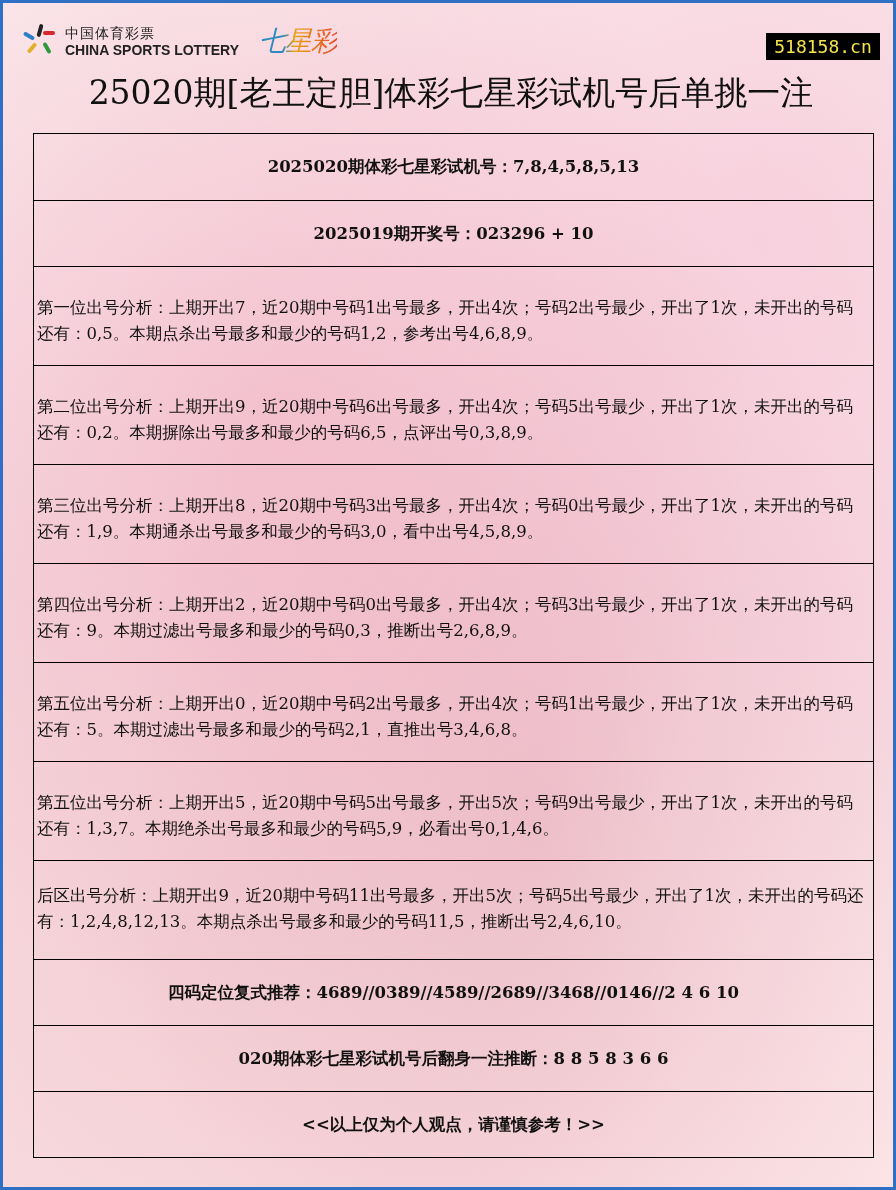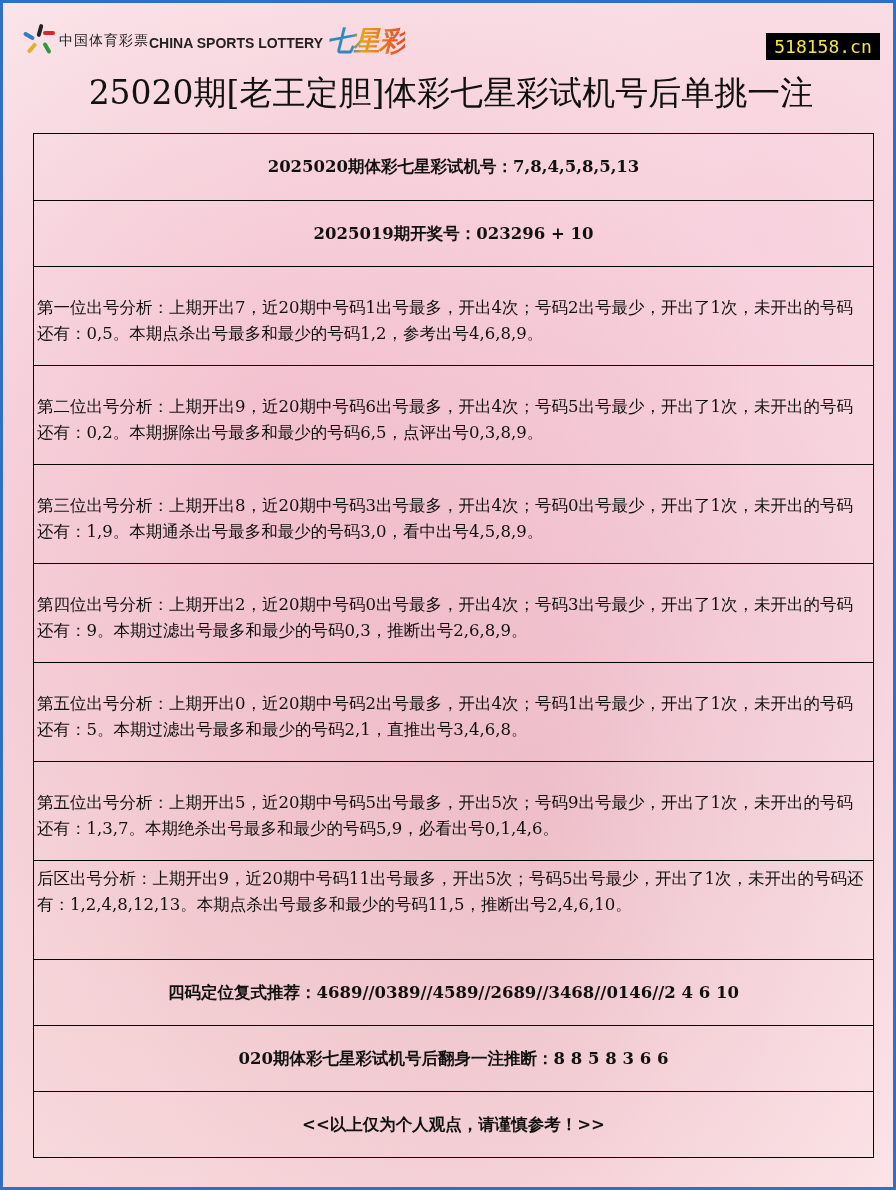--- a/index.html
+++ b/index.html
@@ -23,25 +23,25 @@
       position: absolute; left: 18px; top: 18px; height: 40px;
       display: flex; align-items: center;
     }
     .logo-mark { width: 38px; height: 38px; position: relative; }
     .logo-mark span { position: absolute; display: block; border-radius: 2px; }
     .lm1 { width: 4px; height: 13px; background: #222; left: 17px; top: 2px; transform: rotate(15deg); }
     .lm2 { width: 12px; height: 4px; background: #d9262c; left: 22px; top: 9px; }
     .lm3 { width: 12px; height: 4px; background: #2e7fc6; left: 2px; top: 12px; transform: rotate(30deg); }
     .lm4 { width: 4px; height: 12px; background: #e2b12a; left: 9px; top: 20px; transform: rotate(40deg); }
     .lm5 { width: 4px; height: 12px; background: #2e9a3f; left: 24px; top: 20px; transform: rotate(-30deg); }
-    .logo-text { margin-left: 0; display: flex; line-height: 1; }
+    .logo-text { margin-left: 6px; display: flex; flex-direction: column; line-height: 1; }
     .logo-cn { font-family: "DejaVu Sans", sans-serif; font-size: 14px; color: #222; letter-spacing: 1px; }
     .logo-en { font-family: "Liberation Sans", sans-serif; font-size: 14px; font-weight: bold; color: #222; margin-top: 3px; }
     .logo-game {
-      margin-left: 4px; font-family: "DejaVu Sans", sans-serif; font-weight: bold; font-style: italic;
+      margin-left: 20px; font-family: "DejaVu Sans", sans-serif; font-weight: normal; font-style: italic;
       font-size: 27px; letter-spacing: -1px;
       background: linear-gradient(90deg, #2b8bbf 0%, #2b8bbf 30%, #e7a21b 45%, #e44a2a 100%);
       -webkit-background-clip: text; background-clip: text; color: transparent;
     }
     .badge {
       position: absolute; left: 763px; top: 21px; width: 114px; height: 27px;
       background: #000; color: #f4e44a;
       font-family: "DejaVu Sans Mono", "Liberation Mono", monospace; font-size: 18px;
       display: flex; align-items: center; justify-content: center; margin-top: 9px;
     }
@@ -92,19 +92,19 @@
 
   <div class="content-table">
     <div class="row center r-h66">2025020期体彩七星彩试机号：7,8,4,5,8,5,13</div>
     <div class="row center r-h66">2025019期开奖号：023296 + 10</div>
     <div class="row para r-h99">第一位出号分析：上期开出7，近20期中号码1出号最多，开出4次；号码2出号最少，开出了1次，未开出的号码还有：0,5。本期点杀出号最多和最少的号码1,2，参考出号4,6,8,9。</div>
     <div class="row para r-h99">第二位出号分析：上期开出9，近20期中号码6出号最多，开出4次；号码5出号最少，开出了1次，未开出的号码还有：0,2。本期摒除出号最多和最少的号码6,5，点评出号0,3,8,9。</div>
     <div class="row para r-h99">第三位出号分析：上期开出8，近20期中号码3出号最多，开出4次；号码0出号最少，开出了1次，未开出的号码还有：1,9。本期通杀出号最多和最少的号码3,0，看中出号4,5,8,9。</div>
     <div class="row para r-h99">第四位出号分析：上期开出2，近20期中号码0出号最多，开出4次；号码3出号最少，开出了1次，未开出的号码还有：9。本期过滤出号最多和最少的号码0,3，推断出号2,6,8,9。</div>
     <div class="row para r-h99">第五位出号分析：上期开出0，近20期中号码2出号最多，开出4次；号码1出号最少，开出了1次，未开出的号码还有：5。本期过滤出号最多和最少的号码2,1，直推出号3,4,6,8。</div>
     <div class="row para r-h99">第五位出号分析：上期开出5，近20期中号码5出号最多，开出5次；号码9出号最少，开出了1次，未开出的号码还有：1,3,7。本期绝杀出号最多和最少的号码5,9，必看出号0,1,4,6。</div>
-    <div class="row para r-h99" style="padding-top:5px;">后区出号分析：上期开出9，近20期中号码11出号最多，开出5次；号码5出号最少，开出了1次，未开出的号码还有：1,2,4,8,12,13。本期点杀出号最多和最少的号码11,5，推断出号2,4,6,10。</div>
+    <div class="row para r-h99" style="padding-top:22px;">后区出号分析：上期开出9，近20期中号码11出号最多，开出5次；号码5出号最少，开出了1次，未开出的号码还有：1,2,4,8,12,13。本期点杀出号最多和最少的号码11,5，推断出号2,4,6,10。</div>
     <div class="row center r-h66">四码定位复式推荐：4689//0389//4589//2689//3468//0146//2 4 6 10</div>
     <div class="row center r-h66">020期体彩七星彩试机号后翻身一注推断：8 8 5 8 3 6 6</div>
     <div class="row center r-h66">&lt;&lt;以上仅为个人观点，请谨慎参考！&gt;&gt;</div>
   </div>
 
 </div>
 
 </body></html>

